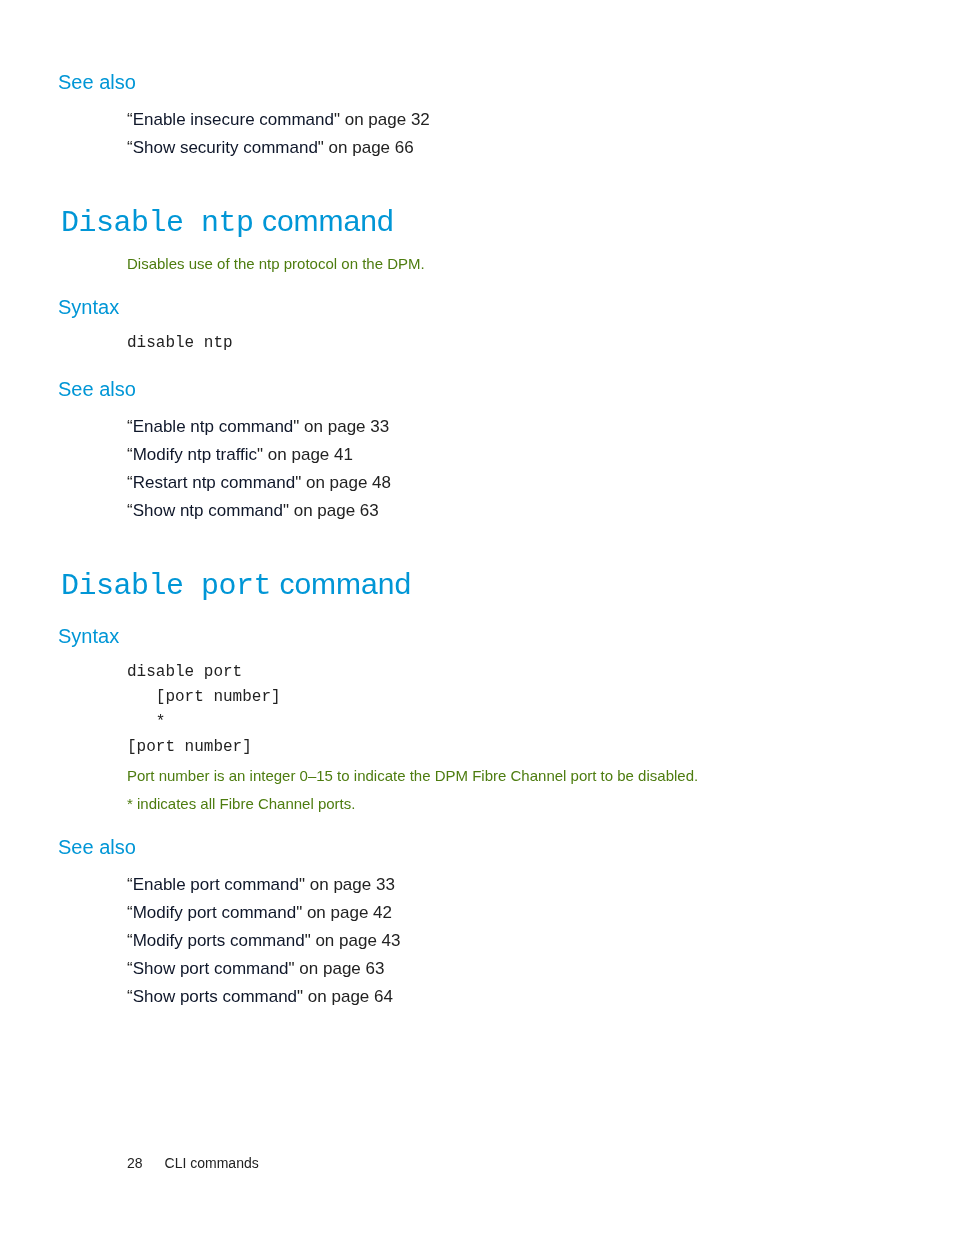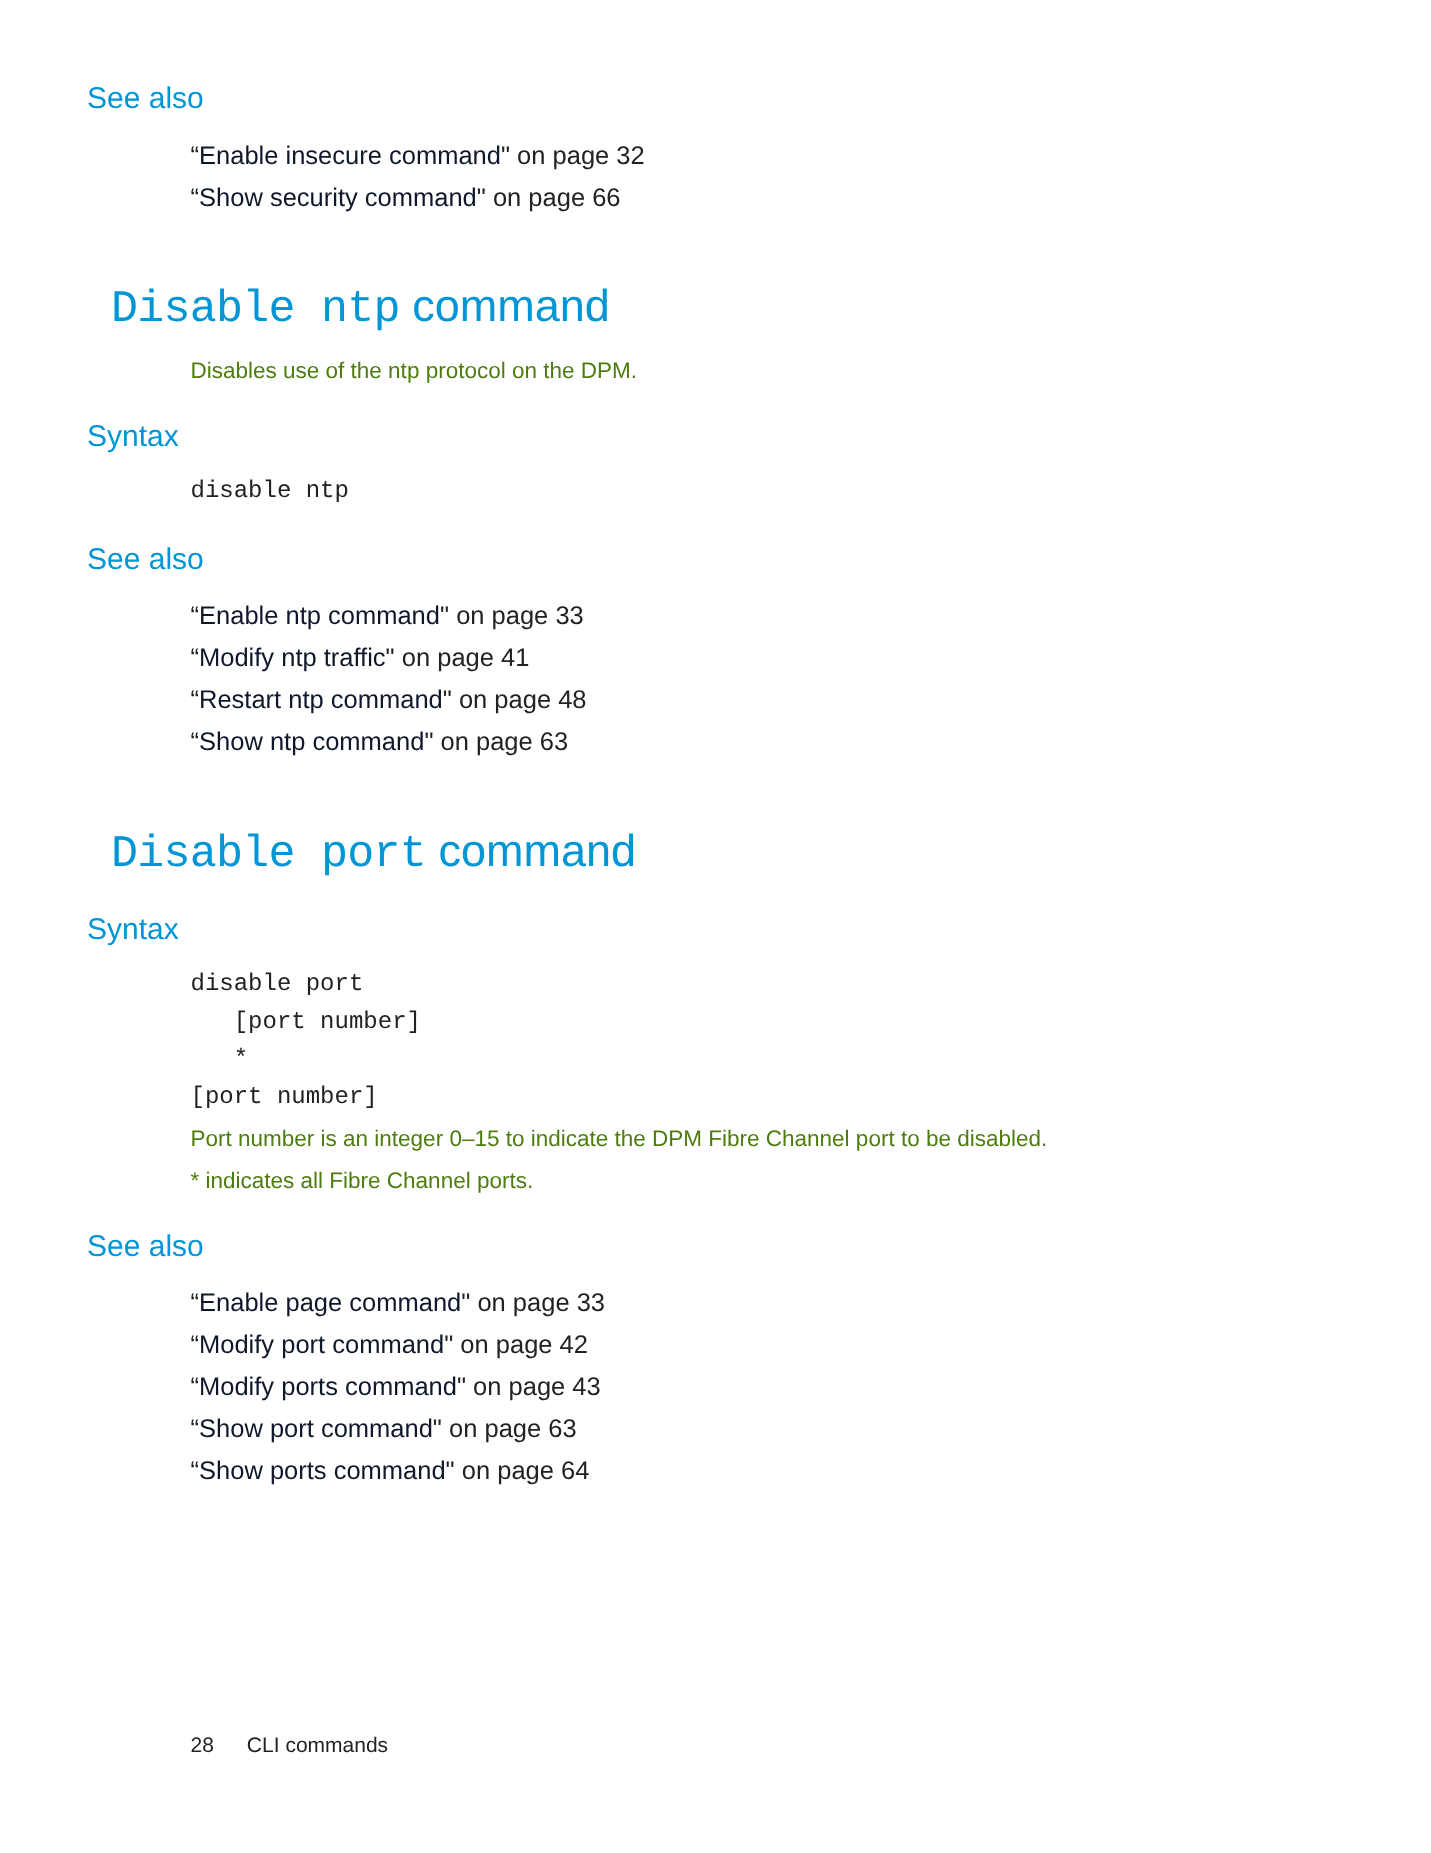--- a/index.html
+++ b/index.html
@@ -14,28 +14,28 @@
     position: relative;
   }
   .page {
     padding: 55px 58px 0 58px;
     box-sizing: border-box;
   }
   .sub-head {
     color: #0096d6;
     font-size: 20px;
     font-weight: 400;
-    margin: 0 0 12px 0;
+    margin: 16px 0 12px 0;
     font-family: "Segoe UI Light", "Segoe UI", "Helvetica Neue", Arial, sans-serif;
   }
   .h2 {
     color: #0096d6;
     font-size: 30px;
     font-weight: 400;
-    margin: 42px 0 14px 16px;
+    margin: 42px 0 14px 3px;
     font-family: "Segoe UI Light", "Segoe UI", "Helvetica Neue", Arial, sans-serif;
   }
   .h2 .mono {
     font-family: "Courier New", monospace;
     font-size: 30px;
     letter-spacing: -0.5px;
   }
   .body-text {
     font-size: 15px;
     line-height: 1.35;
@@ -107,21 +107,21 @@
    *</div>
 
   <div class="indent">
     <div class="mono-block">[port number]</div>
     <div class="body-text" style="margin-top:6px;">Port number is an integer 0–15 to indicate the DPM Fibre Channel port to be disabled.</div>
     <div class="body-text">* indicates all Fibre Channel ports.</div>
   </div>
 
   <div class="sub-head sp-top">See also</div>
   <div class="indent">
-    <div class="see-line"><span class="quote">“</span><span class="link">Enable page command</span><span>" on page 33</span></div>
+    <div class="see-line"><span class="quote">“</span><span class="link">Enable port command</span><span>" on page 33</span></div>
     <div class="see-line"><span class="quote">“</span><span class="link">Modify port command</span><span>" on page 42</span></div>
     <div class="see-line"><span class="quote">“</span><span class="link">Modify ports command</span><span>" on page 43</span></div>
     <div class="see-line"><span class="quote">“</span><span class="link">Show port command</span><span>" on page 63</span></div>
     <div class="see-line"><span class="quote">“</span><span class="link">Show ports command</span><span>" on page 64</span></div>
   </div>
 
 </div>
 
 <div class="footer">
   <span class="pn">28</span><span>CLI commands</span>

